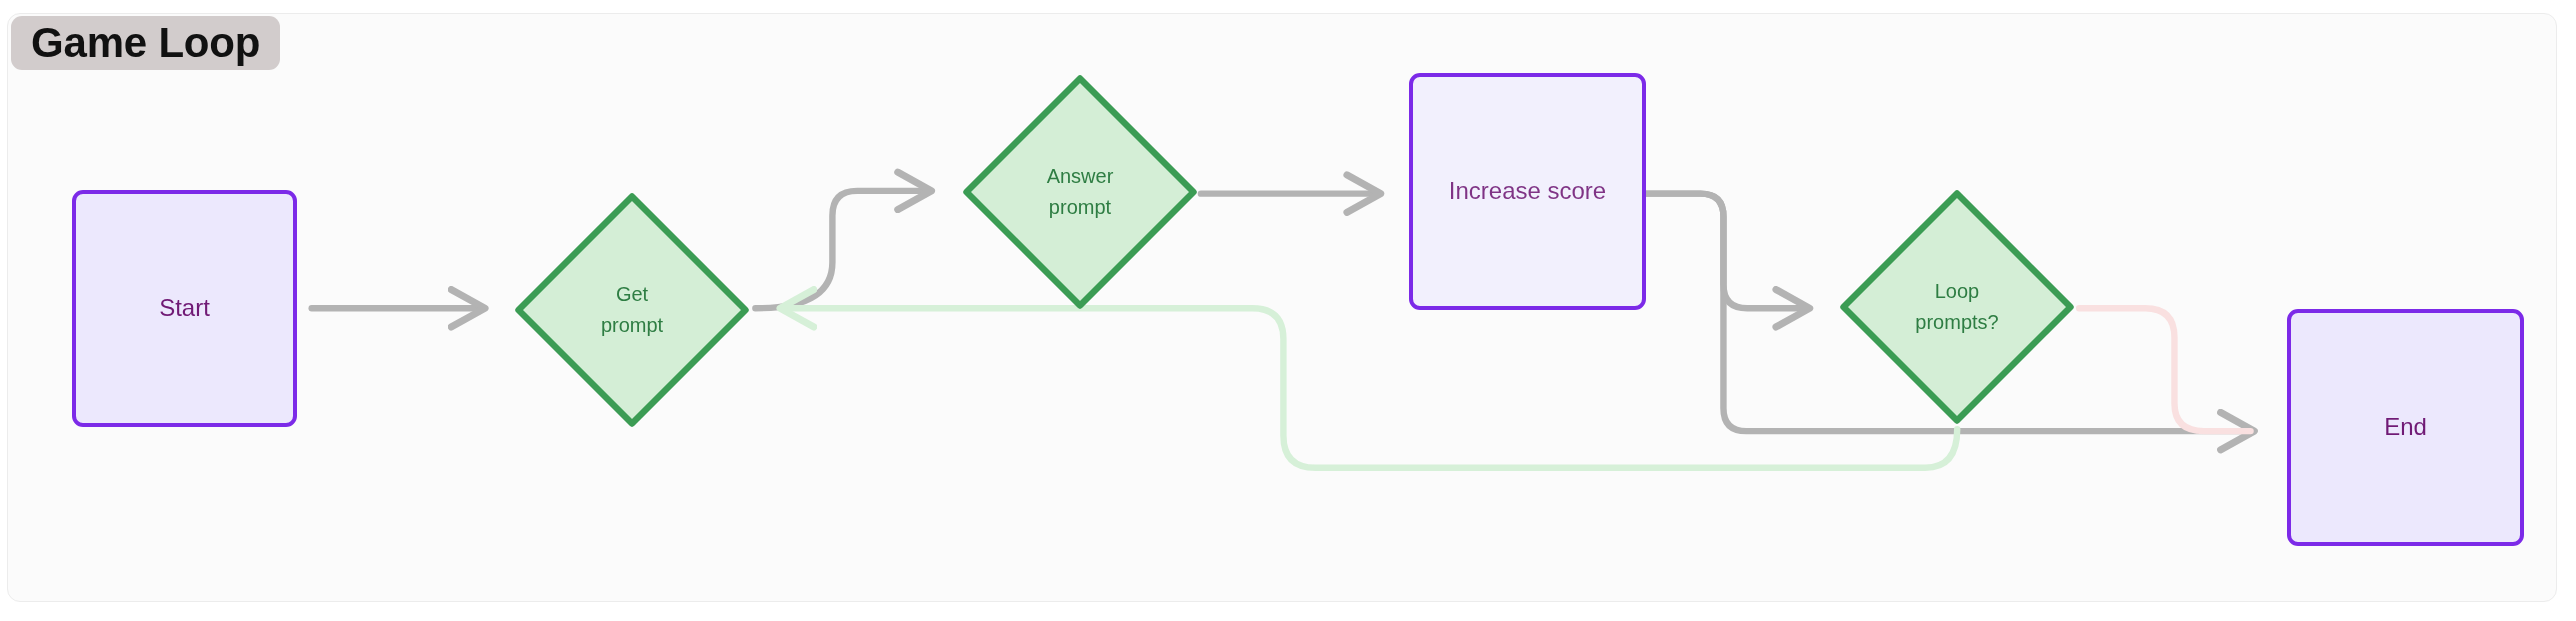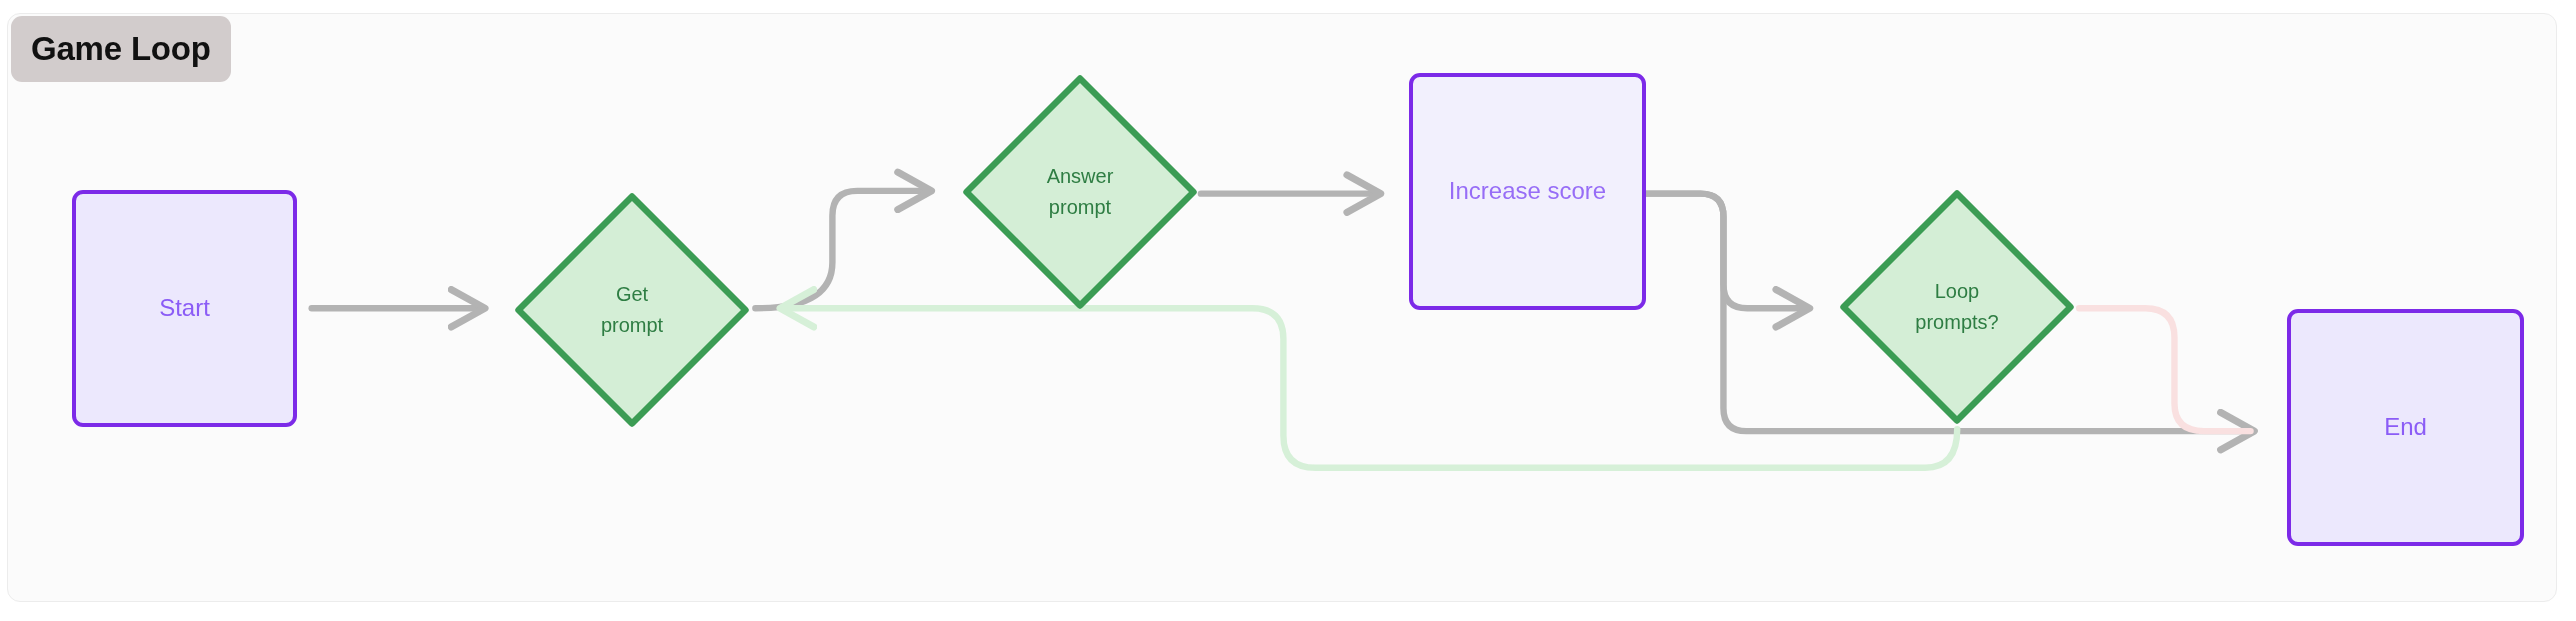--- a/index.html
+++ b/index.html
@@ -26,24 +26,24 @@
     background: #fbfbfb;
     border: 1.8px solid #ececec;
     border-radius: 13px;
   }
   #subgraph-label {
     position: absolute;
     left: 11px;
     top: 15.6px;
     height: 50px;
     line-height: 50px;
-    padding: 8px 20px;
+    padding: 2px 20px;
     background: #d2cccc;
     border-radius: 11px;
-    font-size: 33px;
+    font-size: 42px;
     font-weight: bold;
     color: #111111;
     white-space: nowrap;
     letter-spacing: -0.2px;
   }
   
   #edge-layer {
     position: absolute;
     left: 0; top: 0;
     width: 2576px;
@@ -56,21 +56,21 @@
   }
   .rect-node {
     border: 4.6px solid #7c2ae8;
     background: #ece8fd;
     border-radius: 11px;
     display: flex;
     align-items: center;
     justify-content: center;
   }
   .rect-node .node-label {
-    color: #8b5cf6;
+    color: #701a75;
     font-size: 24px;
     line-height: 1.35;
     text-align: center;
     white-space: pre-line;
   }
   .diamond-node {
     display: flex;
     align-items: center;
     justify-content: center;
   }

